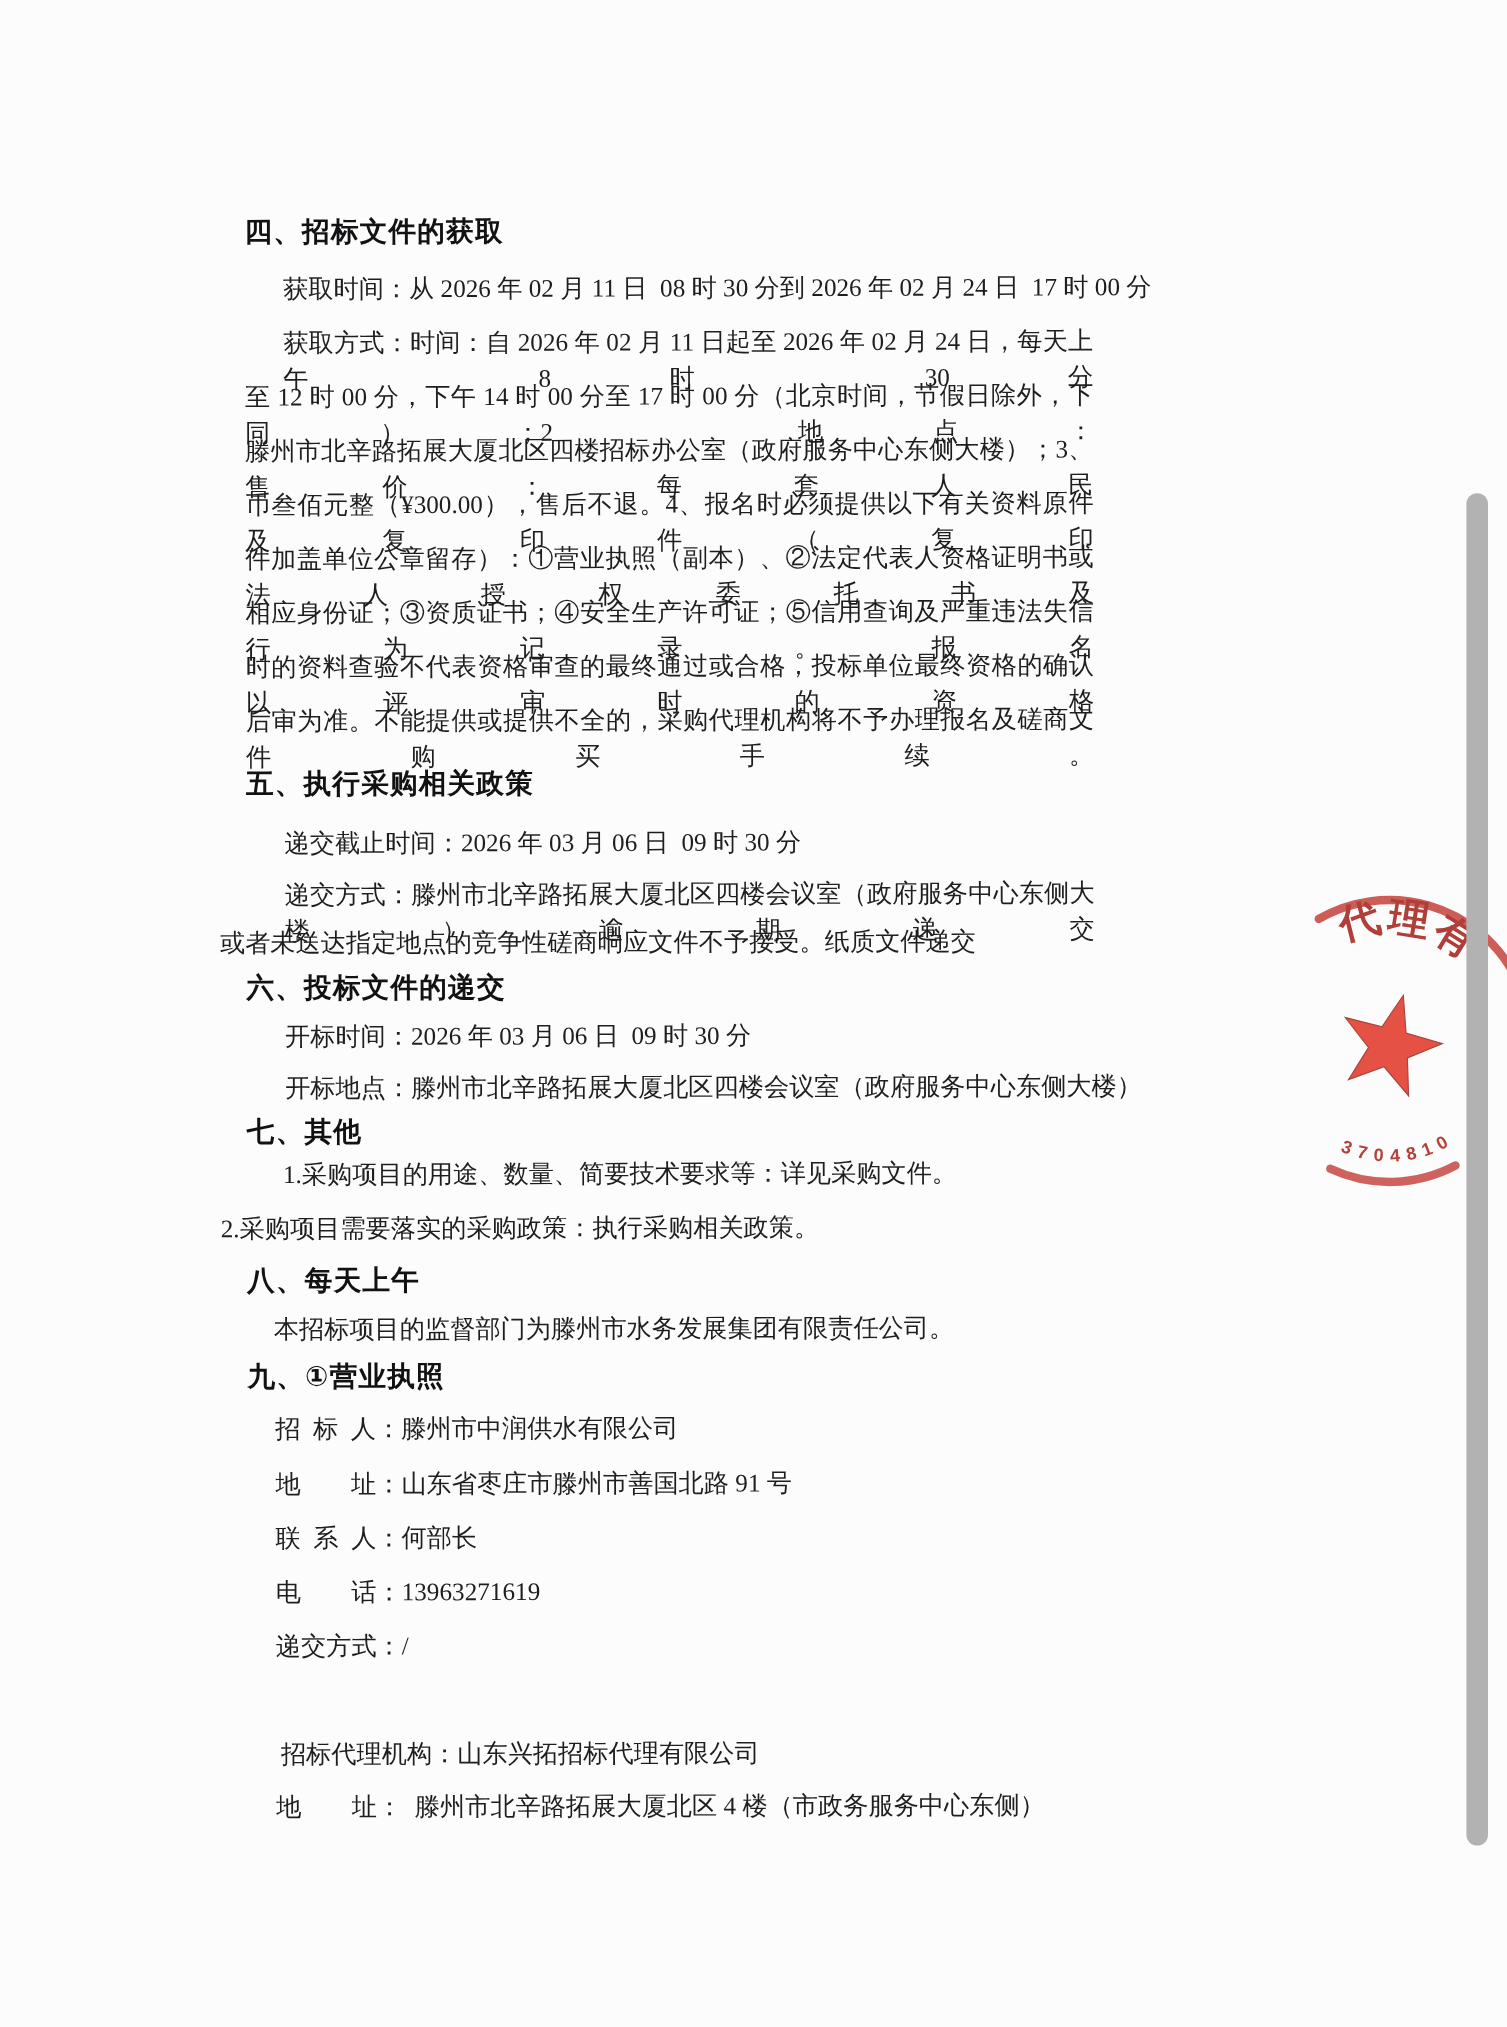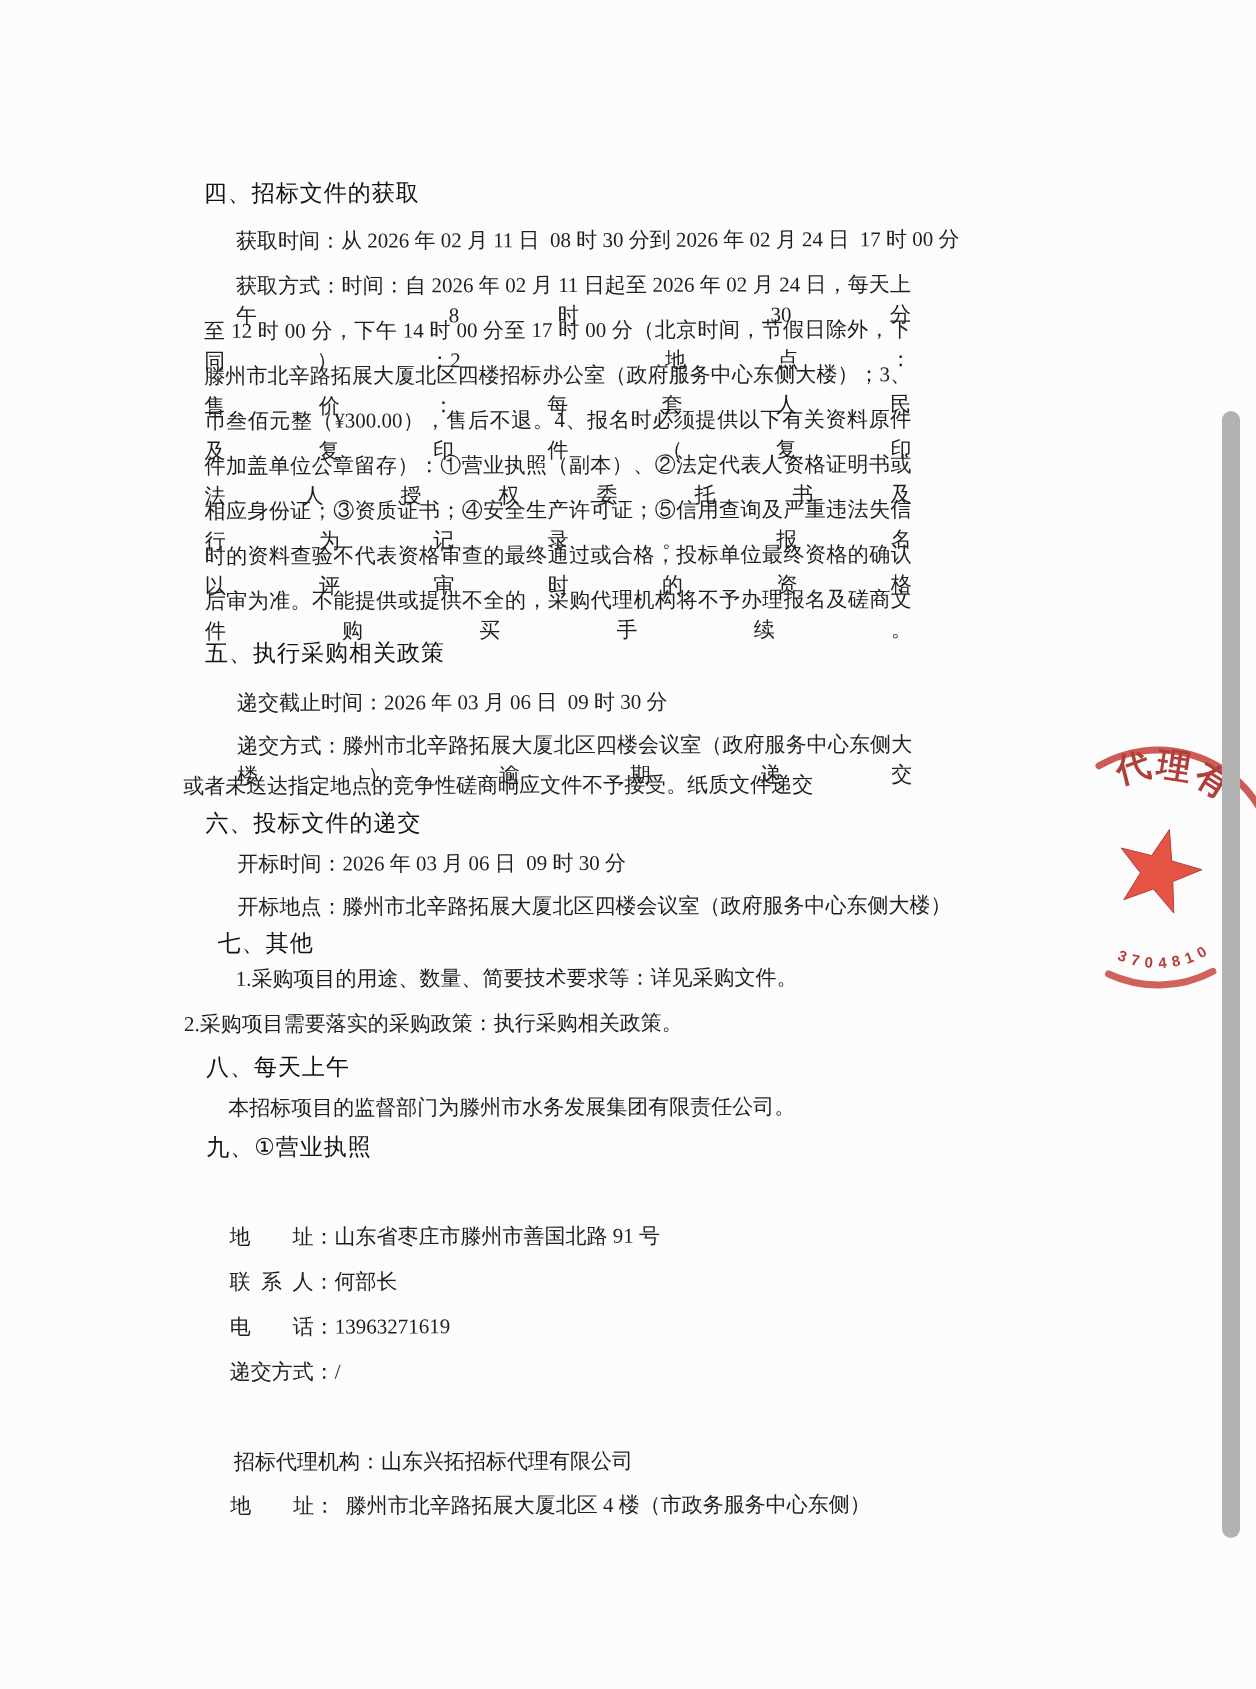--- a/index.html
+++ b/index.html
@@ -29,21 +29,21 @@
   }
   .just{
     white-space:normal;
     text-align:justify;
     text-align-last:justify;
     word-break:break-all;
   }
   .h{
     position:absolute;
     font-family:"Liberation Sans","DejaVu Sans",sans-serif;
-    font-weight:normal;
+    font-weight:bold;
     font-size:23px;
     line-height:30px;
     color:#121214;
     letter-spacing:1px;
     white-space:pre;
   }
   .seal{
     position:absolute;
     left:1028px;top:730px;
     width:260px;height:260px;
@@ -81,28 +81,29 @@
 
     <div class="h" style="top:637px;left:0">五、执行采购相关政策</div>
     <div class="ln" style="top:687px;left:32px">递交截止时间：2026 年 03 月 06 日 09 时 30 分</div>
     <div class="ln just" style="top:730px;left:32px;width:675px">递交方式：滕州市北辛路拓展大厦北区四楼会议室（政府服务中心东侧大楼）逾期递交</div>
     <div class="ln" style="top:770px;left:-22px">或者未送达指定地点的竞争性磋商响应文件不予接受。纸质文件递交</div>
 
     <div class="h" style="top:807px;left:0">六、投标文件的递交</div>
     <div class="ln" style="top:848px;left:32px">开标时间：2026 年 03 月 06 日 09 时 30 分</div>
     <div class="ln" style="top:891px;left:32px">开标地点：滕州市北辛路拓展大厦北区四楼会议室（政府服务中心东侧大楼）</div>
 
-    <div class="h" style="top:927px;left:12px">七、其他</div>
+    <div class="h" style="top:927px;left:0">七、其他</div>
     <div class="ln" style="top:963px;left:30px">1.采购项目的用途、数量、简要技术要求等：详见采购文件。</div>
     <div class="ln" style="top:1008px;left:-22px">2.采购项目需要落实的采购政策：执行采购相关政策。</div>
 
     <div class="h" style="top:1051px;left:0">八、每天上午</div>
     <div class="ln" style="top:1092px;left:22px">本招标项目的监督部门为滕州市水务发展集团有限责任公司。</div>
 
     <div class="h" style="top:1131px;left:0">九、①营业执照</div>
+    <div class="ln" style="top:1175px;left:23px">招 标 人：滕州市中润供水有限公司</div>
     <div class="ln" style="top:1221px;left:23px">地    址：山东省枣庄市滕州市善国北路 91 号</div>
     <div class="ln" style="top:1266px;left:23px">联 系 人：何部长</div>
     <div class="ln" style="top:1311px;left:23px">电    话：13963271619</div>
     <div class="ln" style="top:1356px;left:23px">递交方式：/</div>
     <div class="ln" style="top:1446px;left:27px">招标代理机构：山东兴拓招标代理有限公司</div>
     <div class="ln" style="top:1490px;left:23px">地    址： 滕州市北辛路拓展大厦北区 4 楼（市政务服务中心东侧）</div>
 
   </div>
 
   <svg class="seal" viewBox="0 0 260 260">

